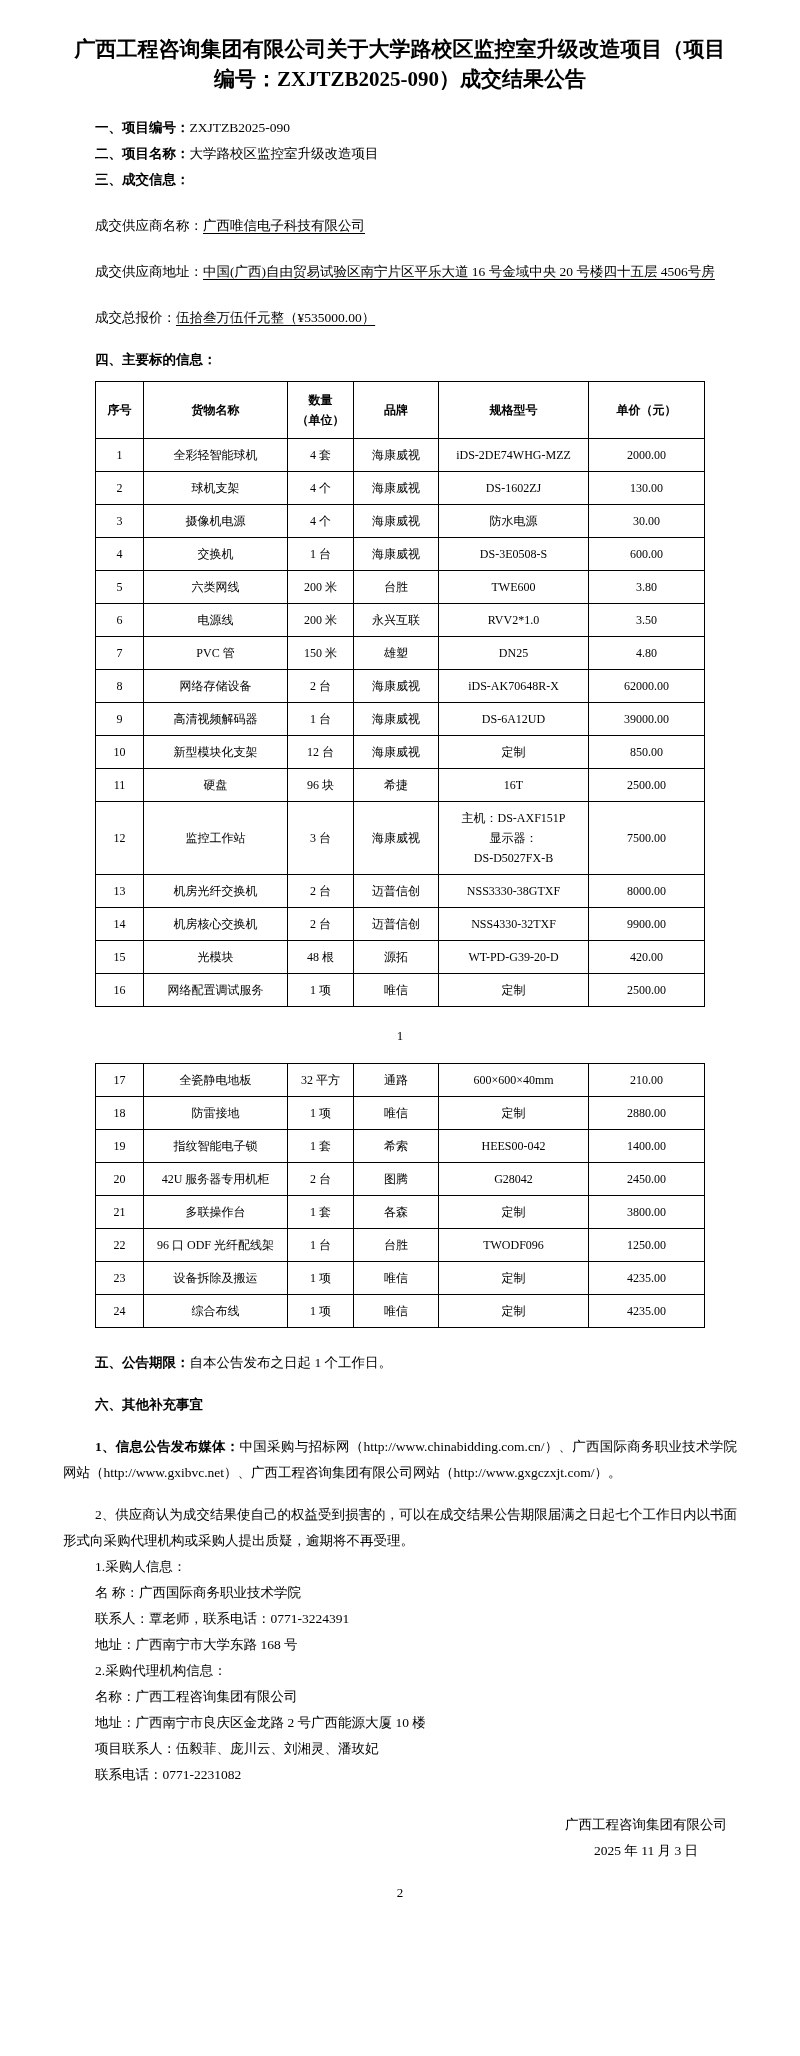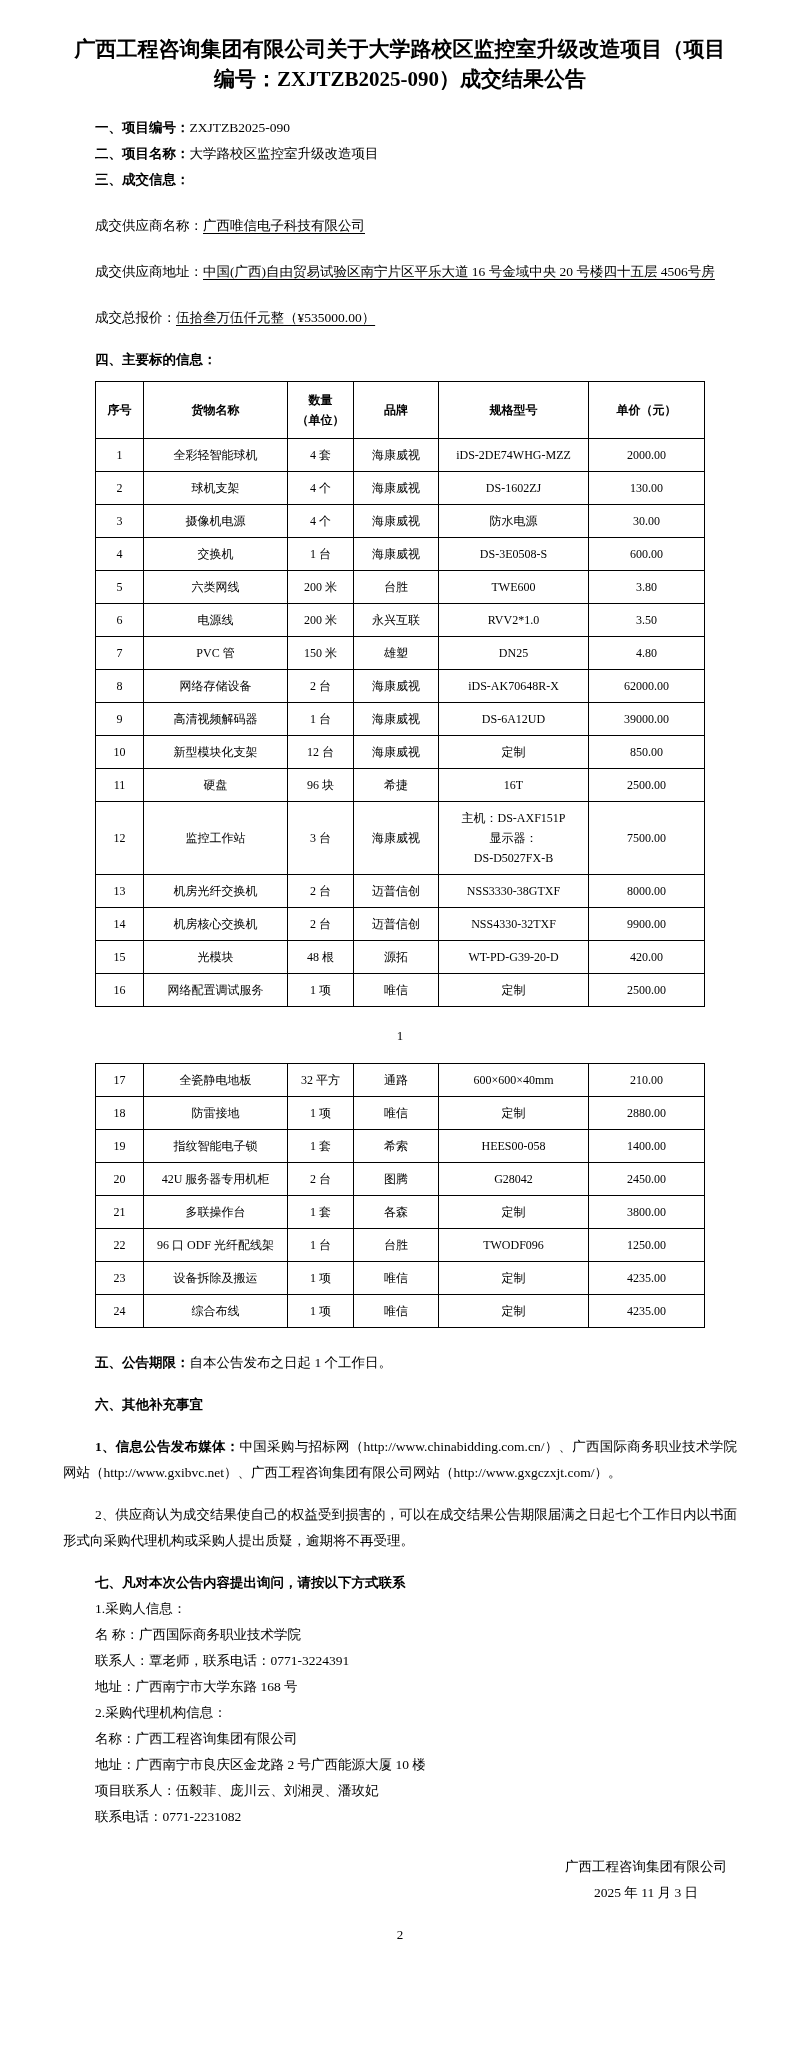--- a/index.html
+++ b/index.html
@@ -276,21 +276,21 @@
           <td>1 项</td>
           <td>唯信</td>
           <td>定制</td>
           <td>2880.00</td>
         </tr>
         <tr>
           <td>19</td>
           <td>指纹智能电子锁</td>
           <td>1 套</td>
           <td>希索</td>
-          <td>HEES00-058</td>
+          <td>HEES00-042</td>
           <td>1400.00</td>
         </tr>
         <tr>
           <td>20</td>
           <td>42U 服务器专用机柜</td>
           <td>2 台</td>
           <td>图腾</td>
           <td>G28042</td>
           <td>2450.00</td>
         </tr>
@@ -330,21 +330,20 @@
     </table>
 
   <p class="para mt22"><span class="b">五、公告期限：</span><span>自本公告发布之日起 1 个工作日。</span></p>
 
   <p class="para mt16"><span class="b">六、其他补充事宜</span></p>
 
   <p class="para mt16"><span class="b">1、信息公告发布媒体：</span><span>中国采购与招标网（http://www.chinabidding.com.cn/）、广西国际商务职业技术学院网站（http://www.gxibvc.net）、广西工程咨询集团有限公司网站（http://www.gxgczxjt.com/）。</span></p>
 
   <p class="para mt16">2、供应商认为成交结果使自己的权益受到损害的，可以在成交结果公告期限届满之日起七个工作日内以书面形式向采购代理机构或采购人提出质疑，逾期将不再受理。</p>
 
-  <p class="para mt16"><span class="b">七、凡对本次公告内容提出询问，请按以下方式联系</span></p>
 
   <p class="para contact">1.采购人信息：</p>
   <p class="para contact">名 称：广西国际商务职业技术学院</p>
   <p class="para contact">联系人：覃老师，联系电话：0771-3224391</p>
   <p class="para contact">地址：广西南宁市大学东路 168 号</p>
   <p class="para contact">2.采购代理机构信息：</p>
   <p class="para contact">名称：广西工程咨询集团有限公司</p>
   <p class="para contact">地址：广西南宁市良庆区金龙路 2 号广西能源大厦 10 楼</p>
   <p class="para contact">项目联系人：伍毅菲、庞川云、刘湘灵、潘玫妃</p>
   <p class="para contact">联系电话：0771-2231082</p>

